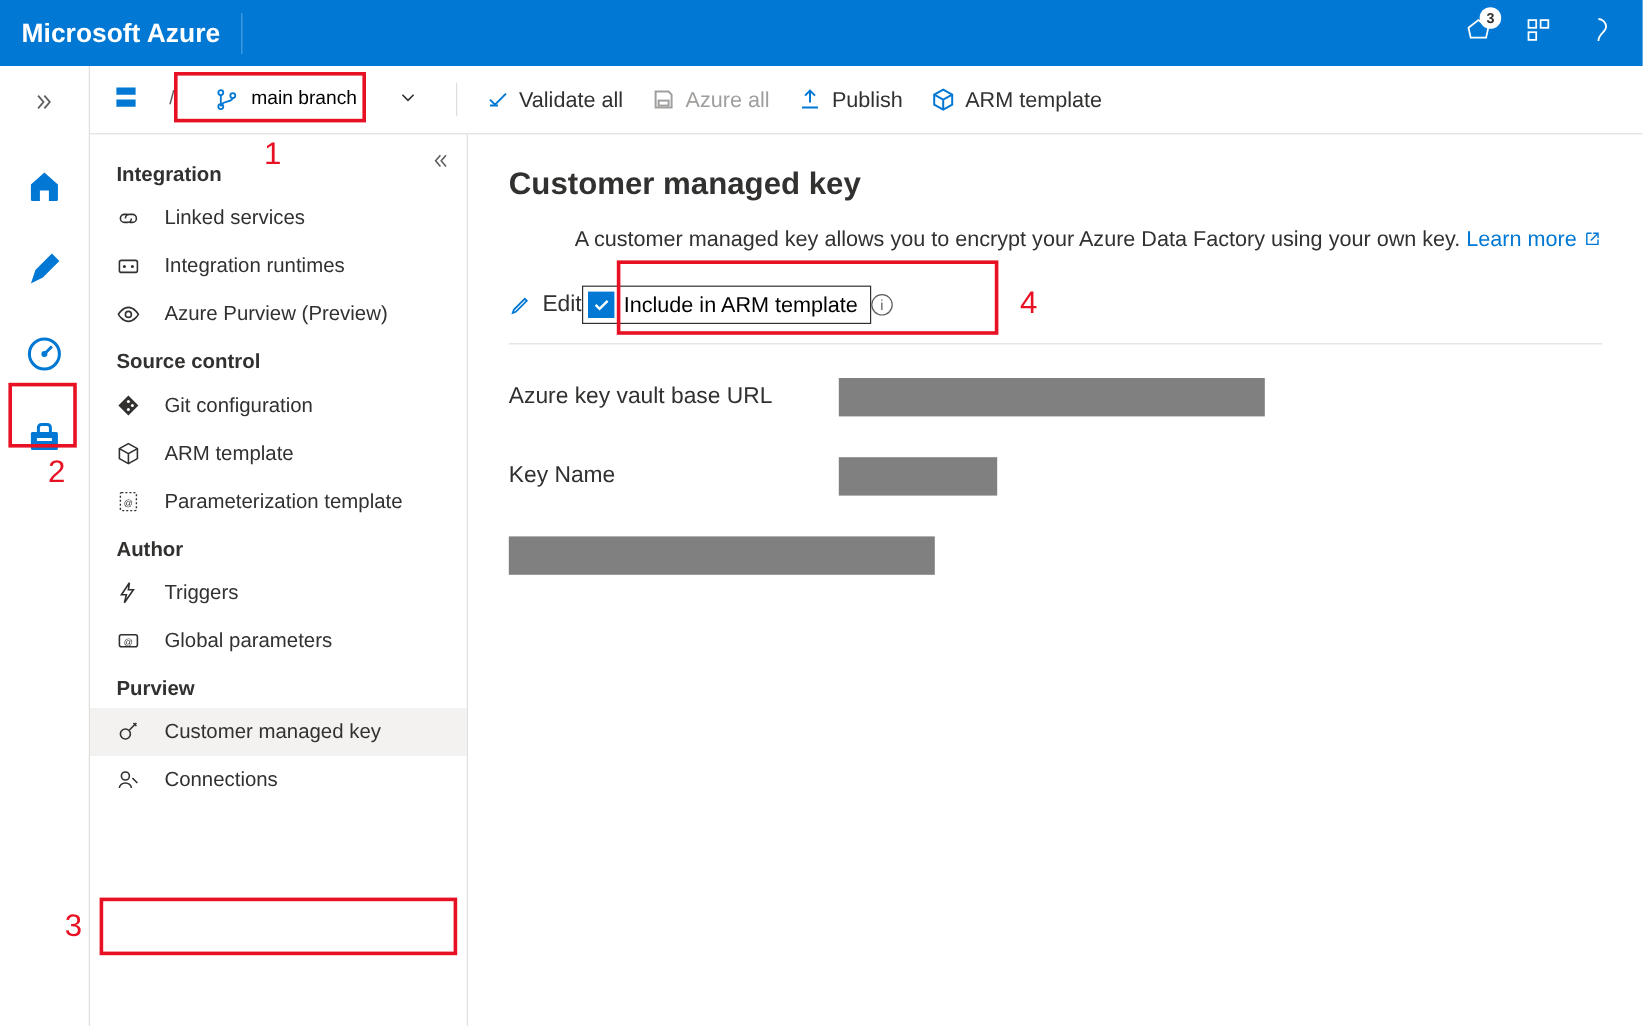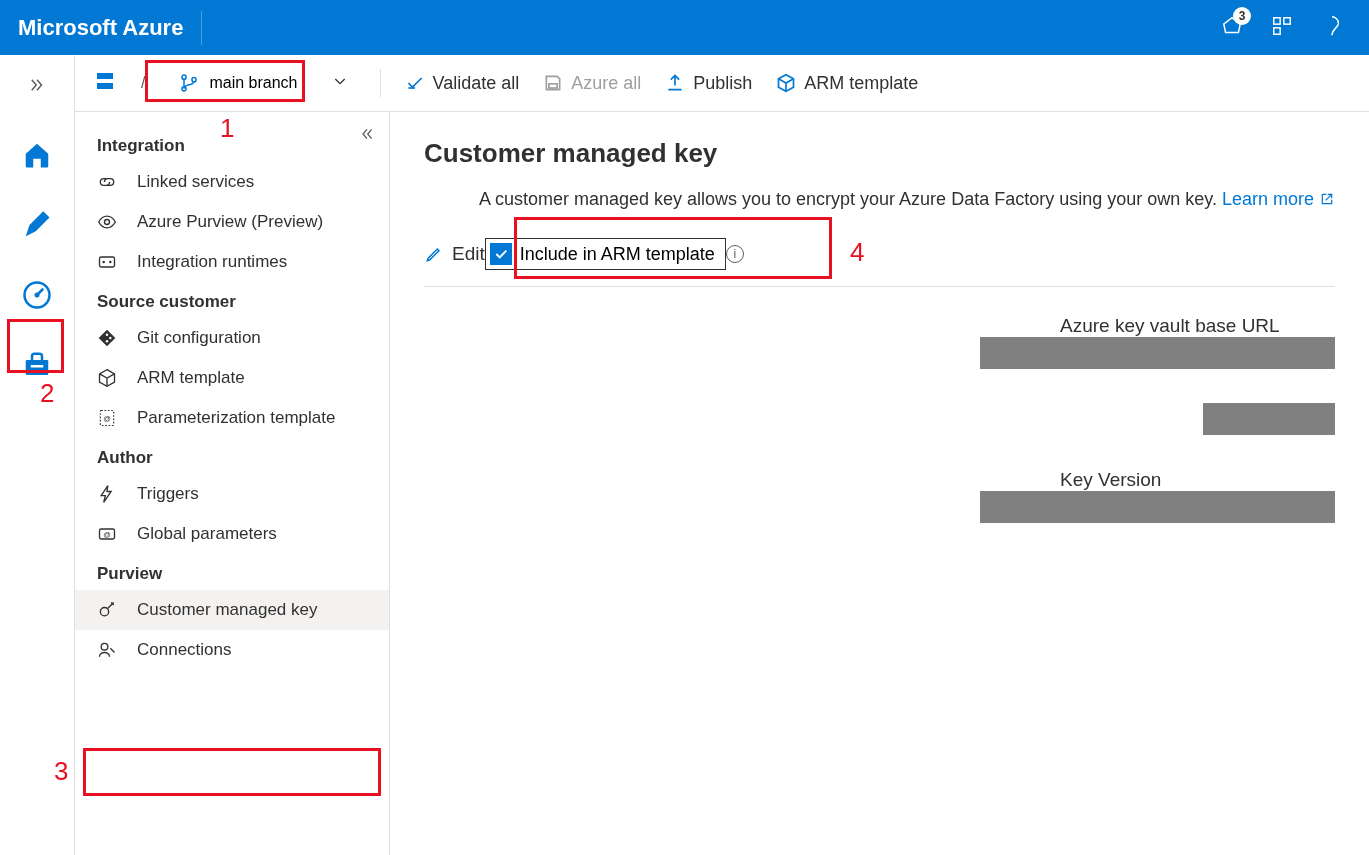--- a/index.html
+++ b/index.html
@@ -49,21 +49,21 @@
   .descline a { color:#0078d4; text-decoration:none; }
   .editrow { display:flex; align-items:center; padding:6px 0 16px; border-bottom:1px solid #e1dfdd; margin-bottom:28px; }
   .edit-btn { display:flex; align-items:center; gap:8px; font-size:19px; color:#323130; cursor:pointer; }
   .edit-btn svg { width:20px; height:20px; stroke:#0078d4; fill:none; }
   .chkwrap { display:flex; align-items:center; gap:8px; border:1px solid #323130; padding:4px 10px 4px 4px; }
   .chkbox { width:22px; height:22px; background:#0078d4; display:flex; align-items:center; justify-content:center; }
   .chkbox svg { width:16px; height:16px; stroke:#fff; stroke-width:3; fill:none; }
   .chkwrap span { font-size:18px; }
   .info-circ { width:18px; height:18px; border:1px solid #605e5c; border-radius:50%; display:flex; align-items:center; justify-content:center; font-size:12px; color:#605e5c; }
 
-  .kvrow { display:flex; align-items:flex-end; margin-bottom:34px;flex-direction:column; }
+  .kvrow { display:flex; align-items:center; margin-bottom:34px; }
   .kvrow .label { width:275px; font-size:19px; color:#323130; }
   .redacted { height:32px; background:#808080; }
   .redacted.w1 { width:355px; }
   .redacted.w2 { width:132px; }
   .redacted.w3 { width:355px; }
 
   
   .callout { position:absolute; border:3px solid #e81123; pointer-events:none; }
   .callnum { position:absolute; color:#e81123; font-size:26px; font-weight:500; pointer-events:none; }
 </style>
@@ -193,35 +193,35 @@
 
         <div class="side-section">Integration</div>
         <div class="side-item">
           <svg viewBox="0 0 24 24">
               <path d="M9 12a4 4 0 014-4h3a4 4 0 010 8h-3M15 12a4 4 0 01-4 4H8a4 4 0 010-8h3" fill="none" stroke="#323130" stroke-width="1.6"></path>
             </svg>
           <span>Linked services</span>
         </div>
         <div class="side-item">
           <svg viewBox="0 0 24 24">
-              <path d="M2 12s4-7 10-7 10 7 10 7-4 7-10 7-10-7-10-7z" fill="none" stroke="#323130" stroke-width="1.6"></path>
-              <circle cx="12" cy="12" r="3" fill="none" stroke="#323130" stroke-width="1.6"></circle>
-            </svg>
-          <span>Azure Purview (Preview)</span>
-        </div>
-        <div class="side-item">
-          <svg viewBox="0 0 24 24">
               <rect x="3" y="6" width="18" height="12" rx="2" fill="none" stroke="#323130" stroke-width="1.6"></rect>
               <circle cx="8" cy="12" r="1.5" fill="#323130"></circle>
               <circle cx="16" cy="12" r="1.5" fill="#323130"></circle>
             </svg>
           <span>Integration runtimes</span>
         </div>
-
-        <div class="side-section">Source customer</div>
+        <div class="side-item">
+          <svg viewBox="0 0 24 24">
+              <path d="M2 12s4-7 10-7 10 7 10 7-4 7-10 7-10-7-10-7z" fill="none" stroke="#323130" stroke-width="1.6"></path>
+              <circle cx="12" cy="12" r="3" fill="none" stroke="#323130" stroke-width="1.6"></circle>
+            </svg>
+          <span>Azure Purview (Preview)</span>
+        </div>
+
+        <div class="side-section">Source control</div>
         <div class="side-item">
           <svg viewBox="0 0 24 24">
               <path d="M12 2l10 10-10 10L2 12z" fill="#323130"></path>
               <circle cx="12" cy="8" r="1.5" fill="#fff"></circle>
               <circle cx="16" cy="12" r="1.5" fill="#fff"></circle>
               <circle cx="12" cy="16" r="1.5" fill="#fff"></circle>
             </svg>
           <span>Git configuration</span>
         </div>
         <div class="side-item">
@@ -298,24 +298,24 @@
             <span>Include in ARM template</span>
           </div>
           <div class="info-circ">i</div>
         </div>
 
         <div class="kvrow">
           <div class="label">Azure key vault base URL</div>
           <div class="redacted w1"></div>
         </div>
         <div class="kvrow">
+          <div class="label">Key Name</div>
           <div class="redacted w2"></div>
         </div>
         <div class="kvrow">
-          <div class="label">Key Version</div>
           <div class="redacted w3"></div>
         </div>
       </div>
 
     </div>
   </div>
 </div>
 
 <div class="callout" style="left:145px; top:60px; width:160px; height:42px;"></div>
 <div class="callnum" style="left:220px; top:113px;">1</div>

